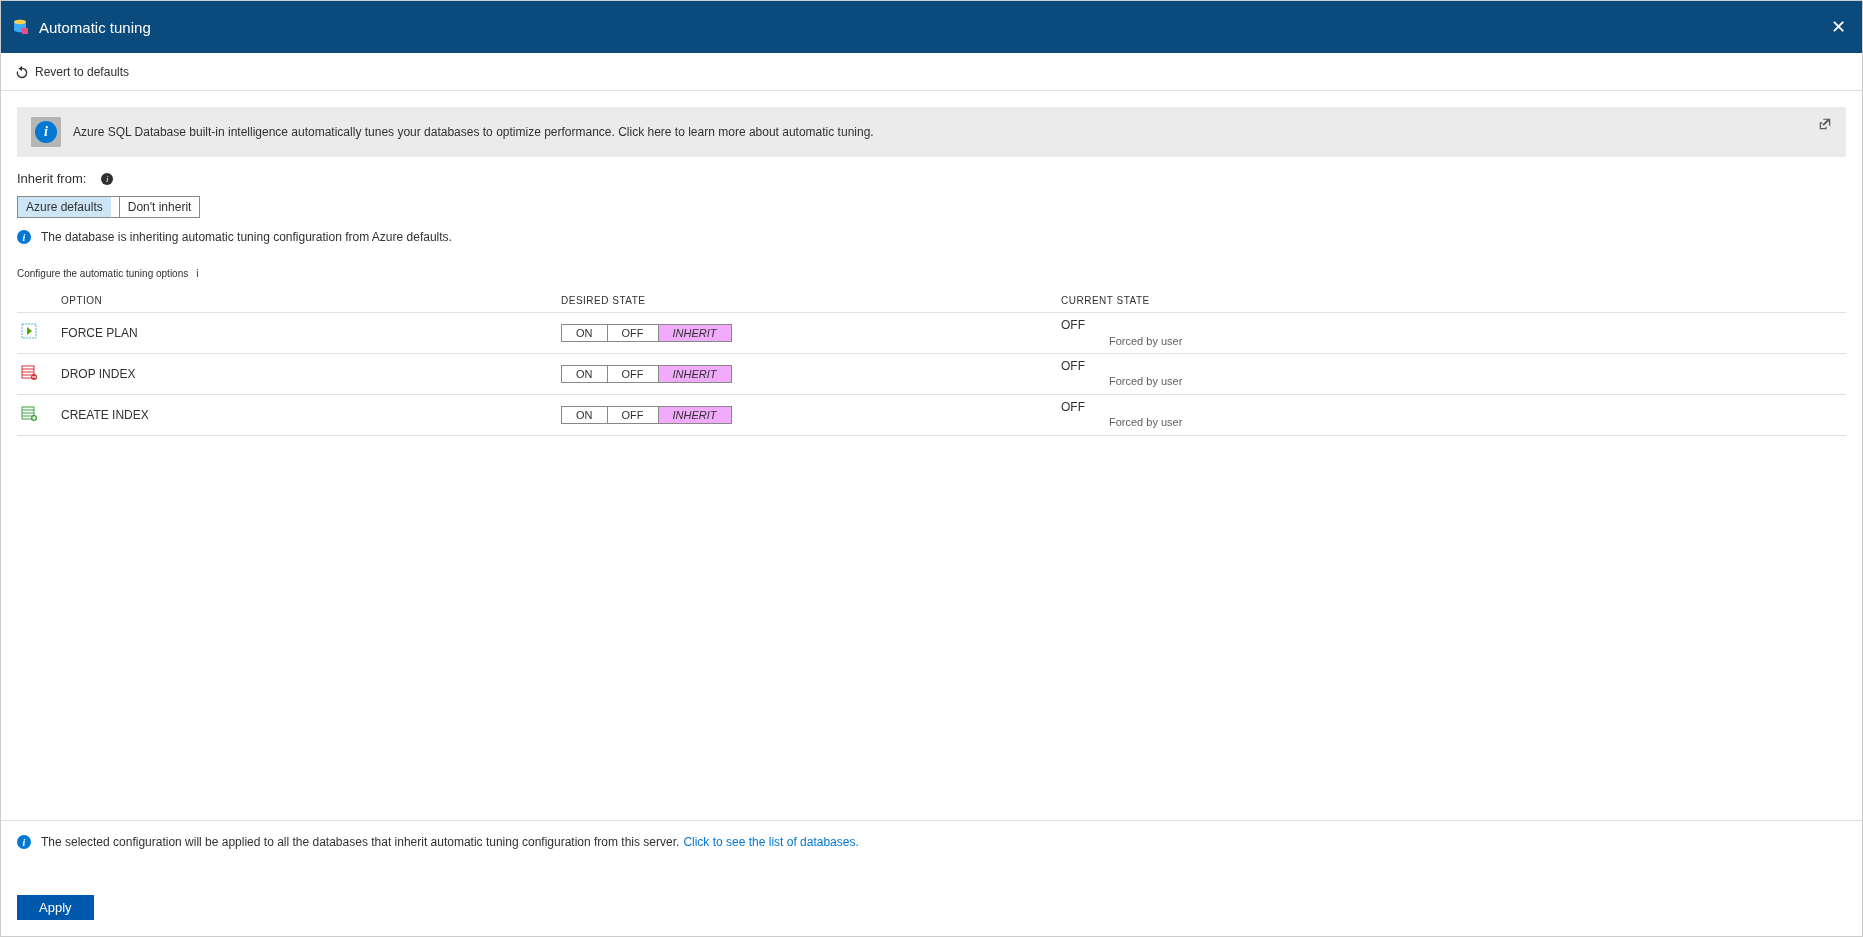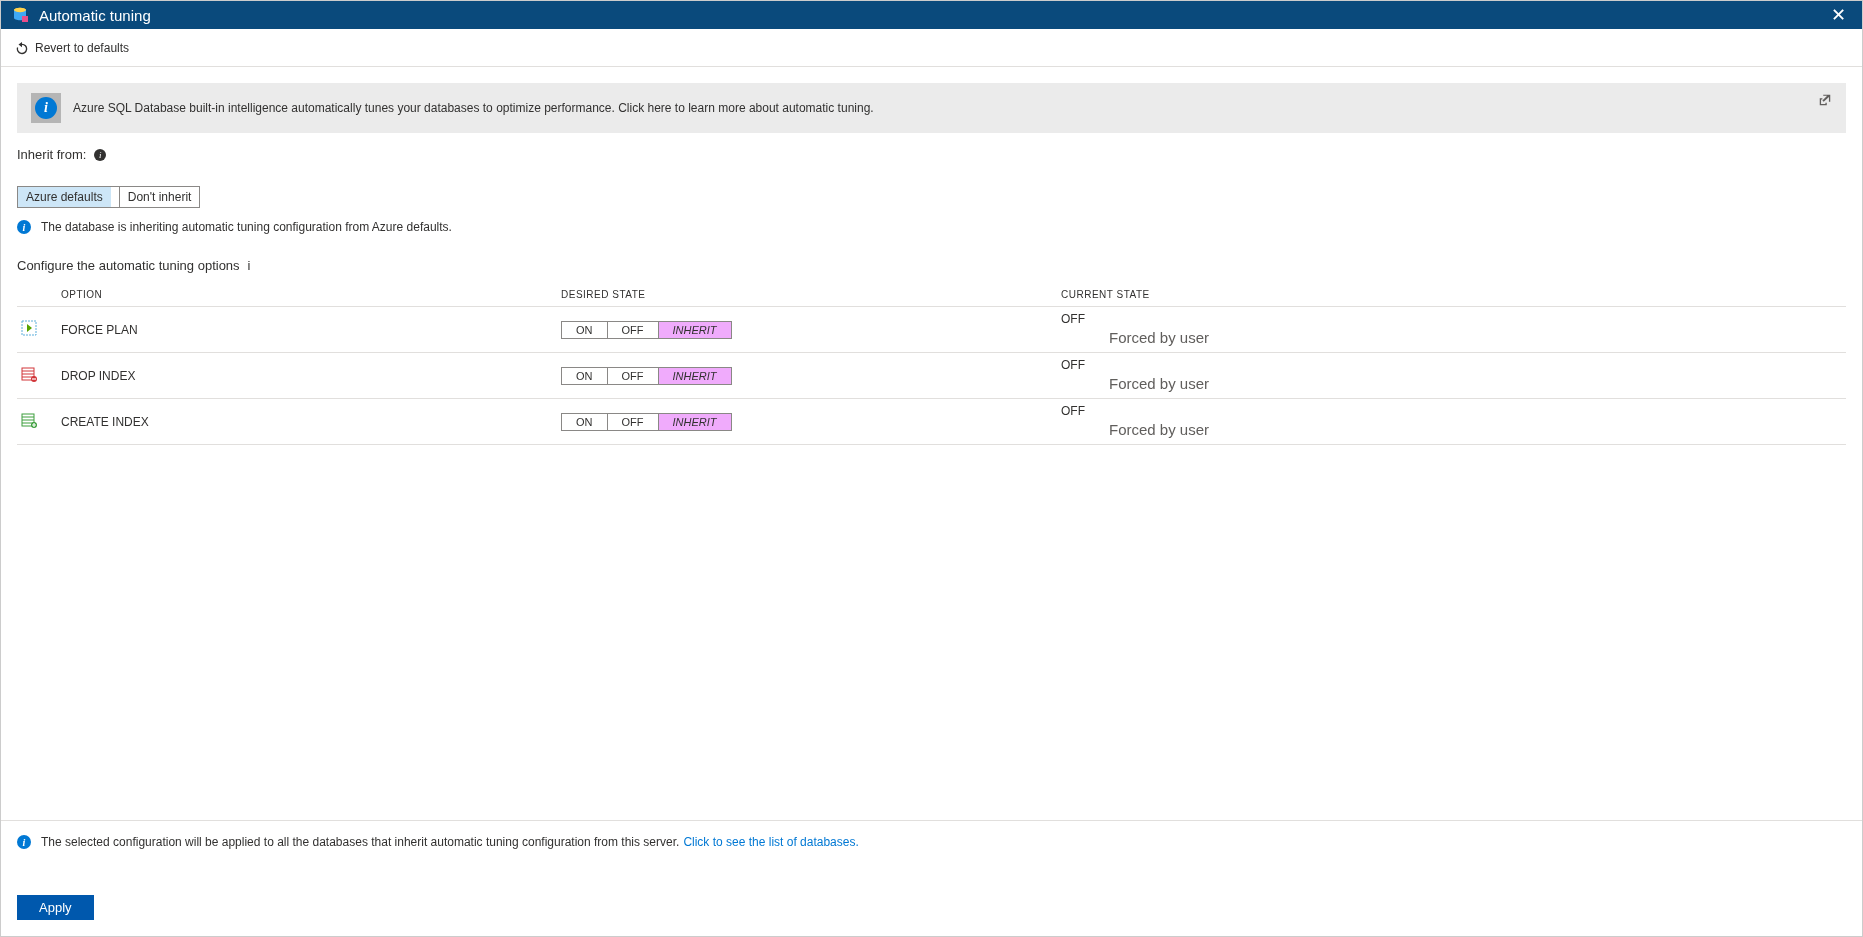--- a/index.html
+++ b/index.html
@@ -1,49 +1,49 @@
 <!DOCTYPE html>
 <html><head>
 <meta charset="utf-8">
 <style>
 * { box-sizing: border-box; margin: 0; padding: 0; }
 body { font-family: 'Segoe UI', Arial, sans-serif; font-size: 13px; color: #323130; background: #fff; width: 1863px; height: 937px; display: flex; flex-direction: column; border: 1px solid #ccc;}
-.titlebar { background: #0a4a7c; color: #fff; height: 28px; display: flex; align-items: center; padding: 0 10px; }
+.titlebar { background: #0a4a7c; color: #fff; height: 52px; display: flex; align-items: center; padding: 0 10px; }
 .titlebar .app-icon { width: 18px; height: 18px; margin-right: 10px; }
 .titlebar .title { font-size: 15px; font-weight: 400; flex: 1; }
 .titlebar .close { font-size: 18px; cursor: pointer; padding: 0 6px; }
 .toolbar { border-bottom: 1px solid #e1dfdd; height: 38px; display: flex; align-items: center; padding: 0 14px; }
 .toolbar .revert { display: flex; align-items: center; font-size: 12px; cursor: pointer; color: #323130; }
 .toolbar .revert svg { margin-right: 6px; }
 .content { flex: 1; padding: 16px; overflow: auto; position: relative; }
 .info-banner { background: #ebebeb; display: flex; align-items: center; padding: 10px 14px; margin-bottom: 14px; position: relative; }
 .info-banner .info-square { width: 30px; height: 30px; background: #b5b5b5; display: flex; align-items: center; justify-content: center; margin-right: 12px; }
 .info-banner .info-square .circle { width: 22px; height: 22px; border-radius: 50%; background: #0078d4; color: #fff; display: flex; align-items: center; justify-content: center; font-style: italic; font-family: Georgia, serif; font-weight: bold; font-size: 14px;}
 .info-banner .text { font-size: 12px; color: #323130; }
 .info-banner .ext-link { position: absolute; right: 14px; top: 10px; cursor: pointer; color: #605e5c;}
-.label-row { display: flex; align-items: center; margin-bottom: 24px; font-size: 13px; color: #323130; }
+.label-row { display: flex; align-items: center; margin-bottom: 10px; font-size: 13px; color: #323130; gap: 7px; }
 .label-row .small-info { margin-left: 8px; width: 12px; height: 12px; border-radius: 50%; background: #323130; color: #fff; font-size: 9px; display: flex; align-items: center; justify-content: center; font-style: italic; font-family: Georgia, serif;}
 .toggle-group { display: inline-flex; border: 1px solid #8a8886; margin-bottom: 12px; font-size: 12px; }
 .toggle-group div { padding: 3px 8px; cursor: pointer; background: #fff; }
 .toggle-group div.selected { background: #cde6f7; }
 .toggle-group div + div { border-left: 1px solid #8a8886; margin-left: 8px; }
 .inline-info { display: flex; align-items: center; font-size: 12px; color: #323130; margin-bottom: 24px;}
 .inline-info .i-circle { width: 14px; height: 14px; border-radius: 50%; background: #0078d4; color: #fff; font-size: 10px; display:flex; align-items:center; justify-content:center; margin-right: 10px; font-family: Georgia, serif; font-style: italic; font-weight: bold;}
-.section-title { display: flex; align-items: center; font-size: 13px; margin-bottom: 10px; }
+.section-title { display: flex; align-items: center; font-size: 10px; margin-bottom: 10px; }
 .table { width: 100%; border-collapse: collapse; }
 .table th { text-align: left; font-size: 10px; letter-spacing: 0.5px; color: #323130; font-weight: 400; padding: 6px 4px; border-bottom: 1px solid #e1dfdd; text-transform: uppercase;}
 .table td { padding: 5px 4px; border-bottom: 1px solid #e1dfdd; font-size: 12px; vertical-align: middle;}
 .table td.icon-cell { width: 40px; }
 .table td.option-cell { width: 500px; color: #323130;}
 .state-buttons { display: inline-flex; border: 1px solid #8a8886; font-size: 11px; }
 .state-buttons div { padding: 2px 14px; background: #fff; cursor: pointer; text-align:center; min-width: 42px;}
 .state-buttons div + div { border-left: 1px solid #8a8886; }
 .state-buttons div.selected { background: #f0abfc; font-style: italic; }
 .cur-state { font-size: 12px; line-height: 1.3; }
-.cur-state .sub { color: #605e5c; font-size: 15px; padding-left: 48px; }
+.cur-state .sub { color: #605e5c; font-size: 11px; padding-left: 48px; }
 .row-icon { width: 16px; height: 16px; }
 .footer { border-top: 1px solid #e1dfdd; padding: 14px 16px 16px 16px; }
 .footer .footer-info { display: flex; align-items: center; font-size: 12px; margin-bottom: 46px; }
 .footer .footer-info .link { color: #0078d4; cursor: pointer; margin-left: 4px; }
 .apply-btn { background: #0058ad; color: #fff; border: none; padding: 5px 22px; font-size: 13px; cursor: pointer; }
 </style>
 </head>
 <body>
 
 <div class="titlebar">

